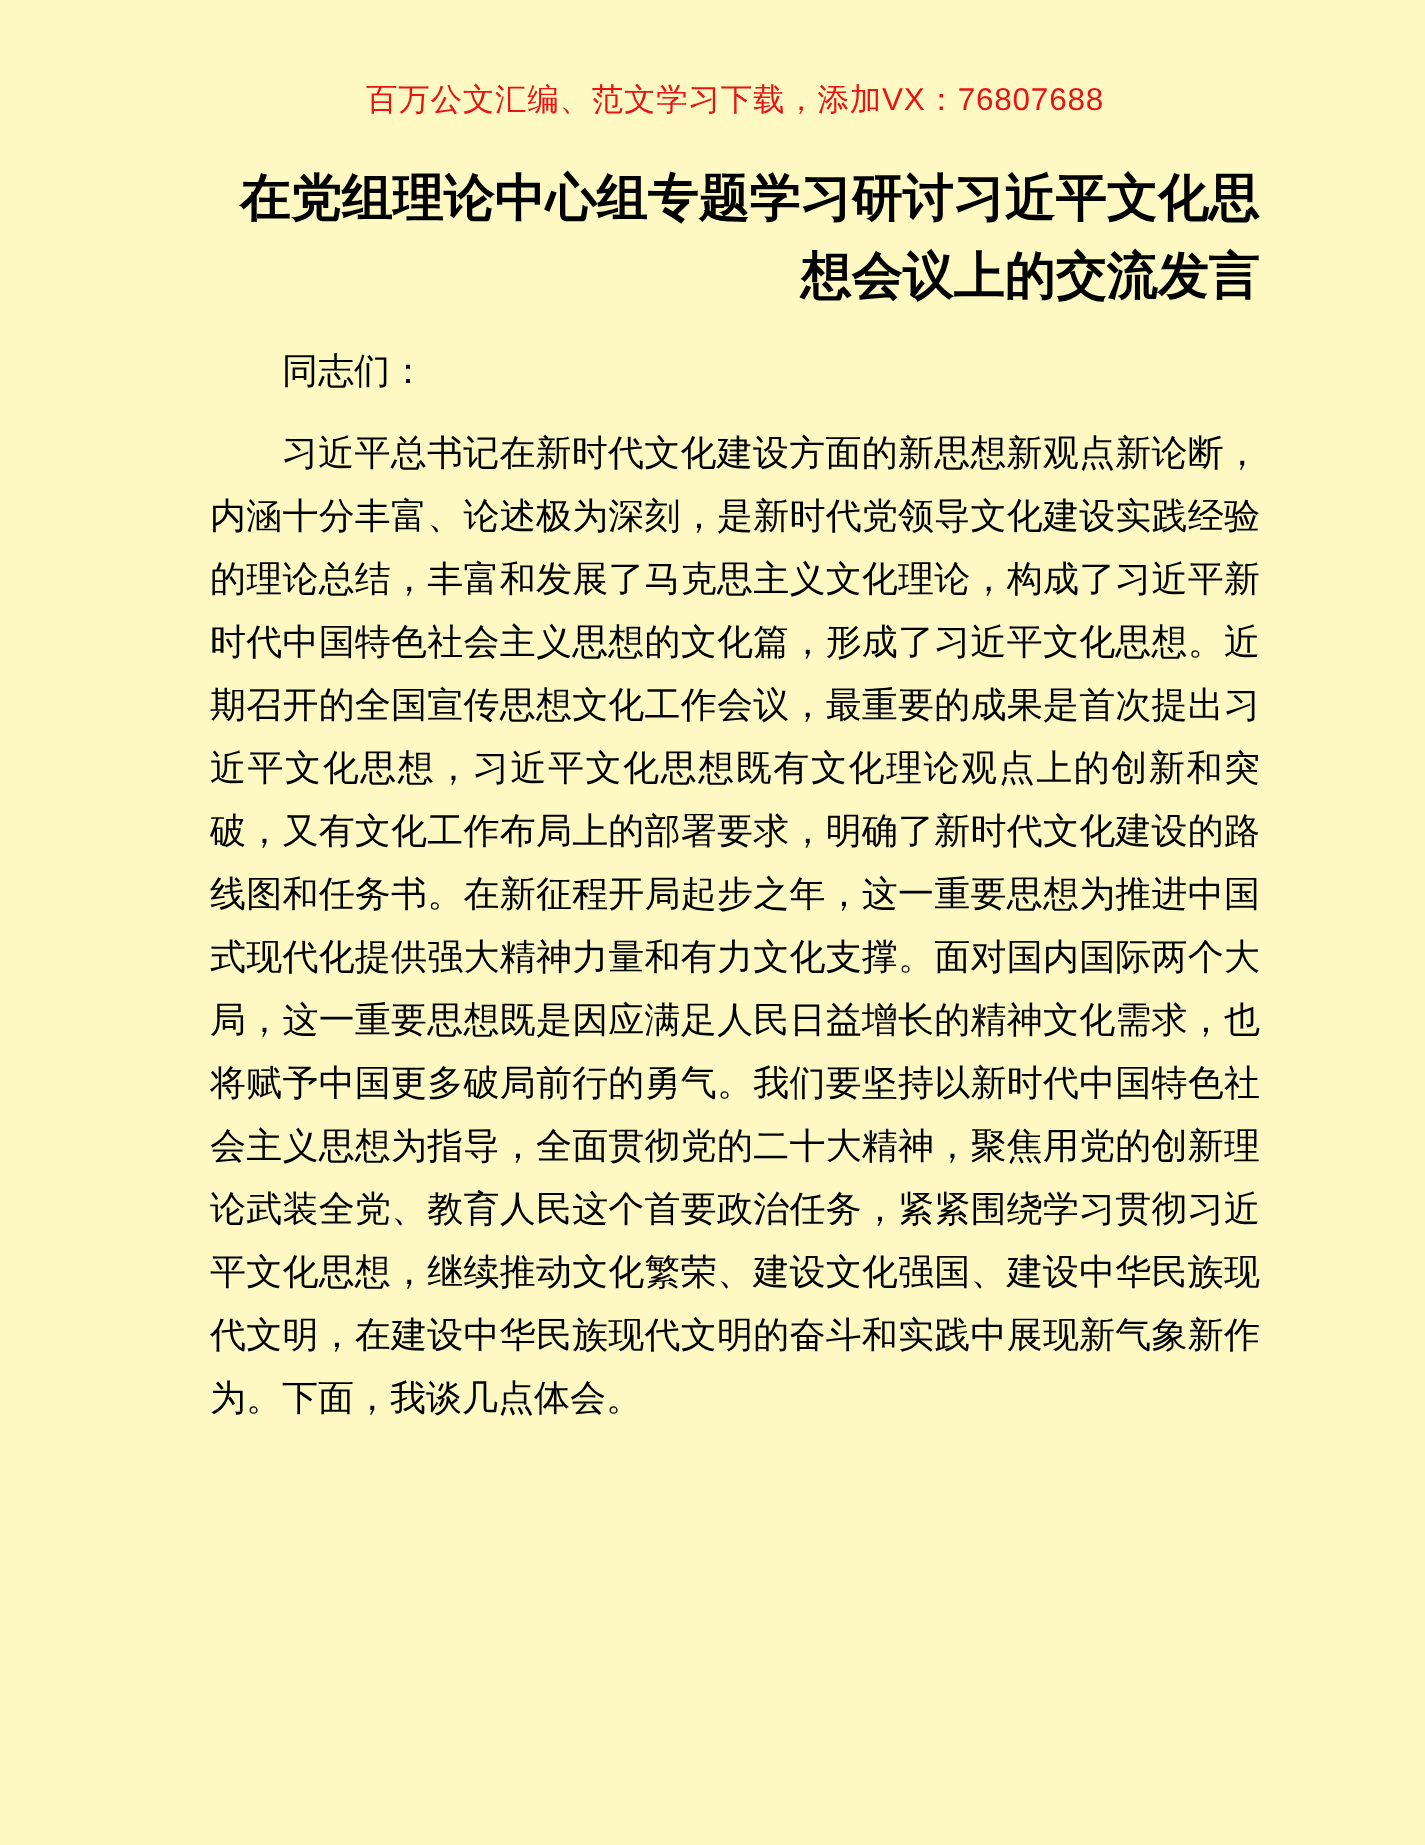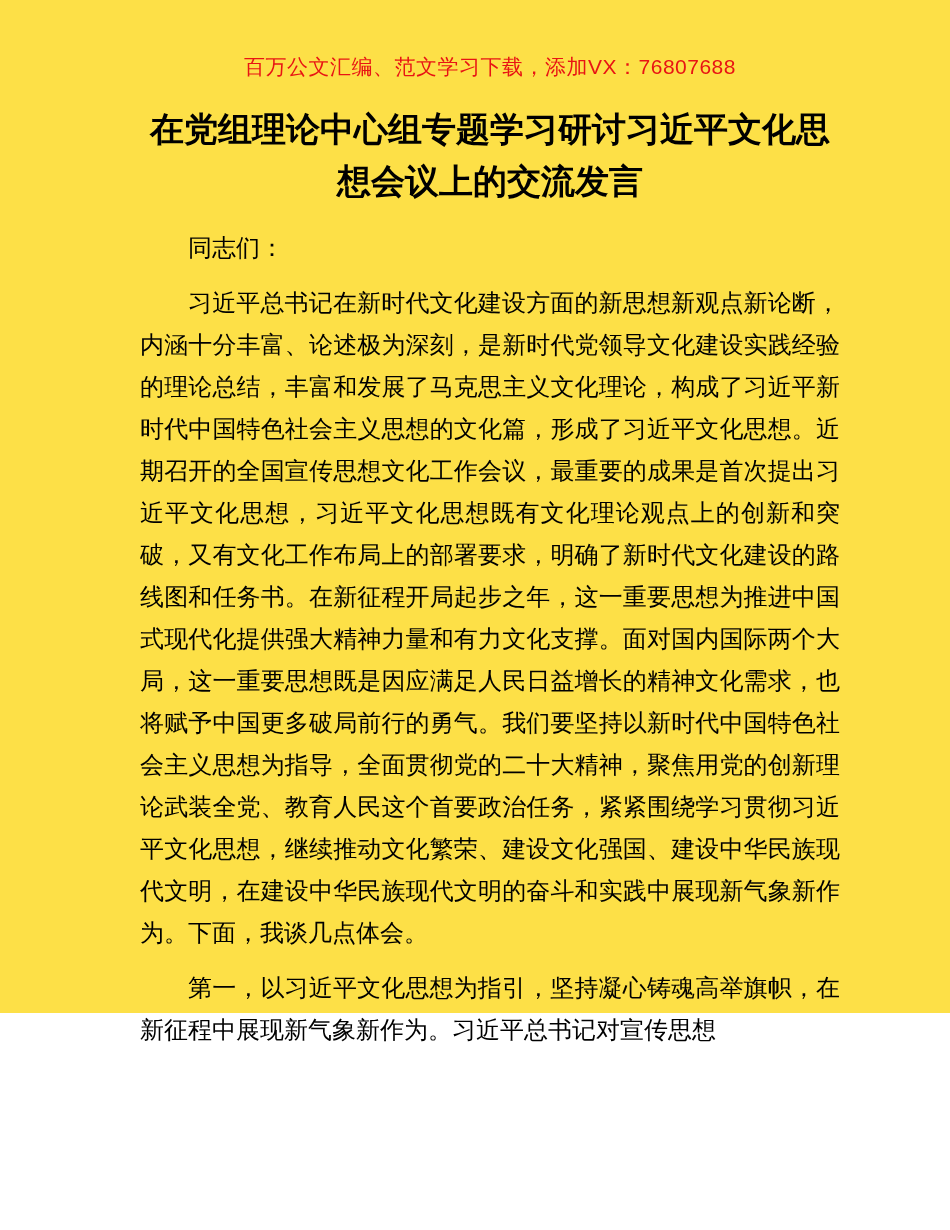--- a/index.html
+++ b/index.html
@@ -10,41 +10,40 @@
   body {
     width: 950px;
     height: 1230px;
     font-family: "Liberation Sans", sans-serif;
     color: #000000;
     overflow: hidden;
   }
   .page {
     box-sizing: border-box;
     width: 950px;
-    height: 1013px;
-    background: #fde047;
+    height: 1230px;
+    background: #fef9c3;
     padding: 52px 110px 58px 140px;
   }
   .promo-header {
     color: #e81414;
     font-size: 21px;
     line-height: 30px;
     text-align: center;
     font-weight: 400;
     letter-spacing: 0.5px;
     white-space: nowrap;
   }
   .doc-title {
     margin: 24px 0 17px 0;
     font-size: 34px;
     font-weight: 700;
     line-height: 52px;
-    text-align: center;
+    text-align: right;
     color: #000000;
-    font-family: Liberation Mono, monospace;
   }
   .doc-body {
     margin-top: 10px;
     font-size: 24px;
     line-height: 42px;
     color: #000000;
   }
   .para {
     margin: 13px 0;
     text-indent: 2em;
@@ -56,15 +55,14 @@
 <body>
 
 <div class="page">
   <div class="promo-header">百万公文汇编、范文学习下载，添加VX：76807688</div>
 
   <h1 class="doc-title">在党组理论中心组专题学习研讨习近平文化思想会议上的交流发言</h1>
 
   <div class="doc-body">
     <p class="para">同志们：</p>
     <p class="para">习近平总书记在新时代文化建设方面的新思想新观点新论断，内涵十分丰富、论述极为深刻，是新时代党领导文化建设实践经验的理论总结，丰富和发展了马克思主义文化理论，构成了习近平新时代中国特色社会主义思想的文化篇，形成了习近平文化思想。近期召开的全国宣传思想文化工作会议，最重要的成果是首次提出习近平文化思想，习近平文化思想既有文化理论观点上的创新和突破，又有文化工作布局上的部署要求，明确了新时代文化建设的路线图和任务书。在新征程开局起步之年，这一重要思想为推进中国式现代化提供强大精神力量和有力文化支撑。面对国内国际两个大局，这一重要思想既是因应满足人民日益增长的精神文化需求，也将赋予中国更多破局前行的勇气。我们要坚持以新时代中国特色社会主义思想为指导，全面贯彻党的二十大精神，聚焦用党的创新理论武装全党、教育人民这个首要政治任务，紧紧围绕学习贯彻习近平文化思想，继续推动文化繁荣、建设文化强国、建设中华民族现代文明，在建设中华民族现代文明的奋斗和实践中展现新气象新作为。下面，我谈几点体会。</p>
-    <p class="para">第一，以习近平文化思想为指引，坚持凝心铸魂高举旗帜，在新征程中展现新气象新作为。习近平总书记对宣传思想</p>
   </div>
 </div>
 
 </body></html>

